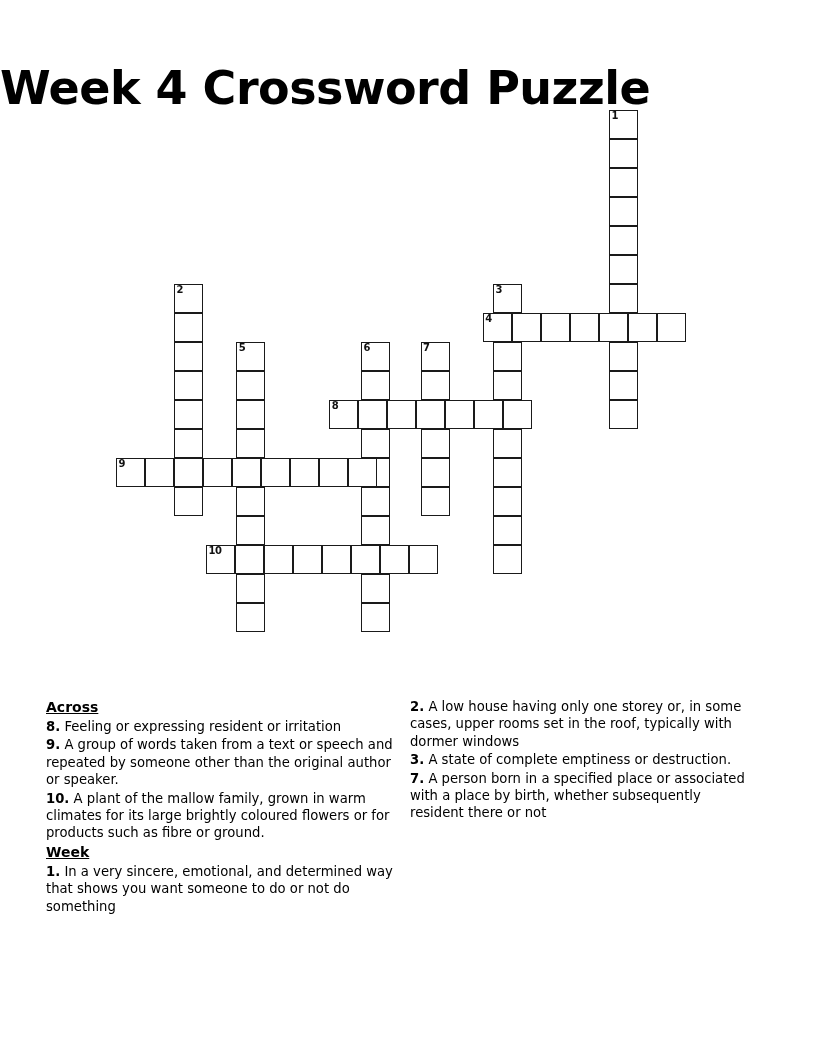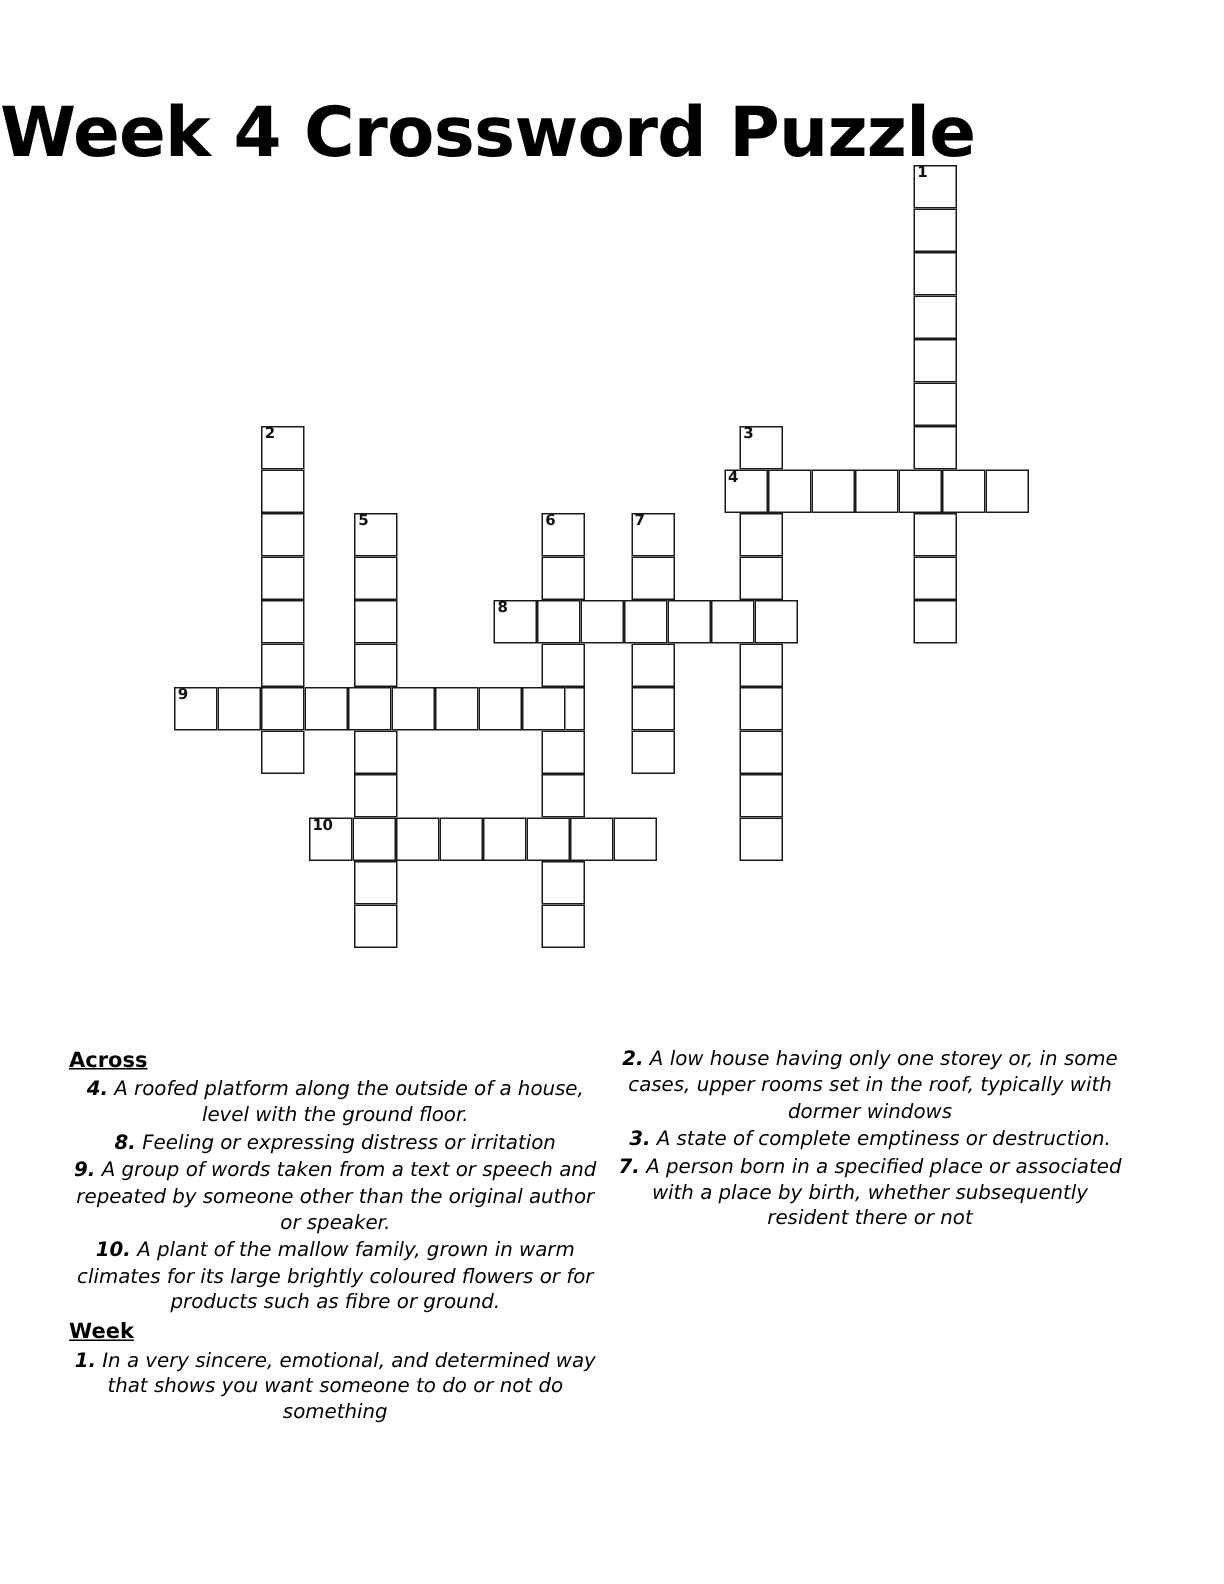--- a/index.html
+++ b/index.html
@@ -67,22 +67,21 @@
     font-weight:700;
     text-decoration:underline;
     font-size:14px;
     line-height:19px;
     margin:0 0 1px 0;
     display:block;
   }
   .clue {
     display:block;
     margin:0 0 1px 0;
-    text-align:center;
-    font-style:italic;
+    text-align:left;
   }
   .clue .cnum {
     font-weight:700;
   }
 </style>
 </head>
 <body>
 
 <div id="page">
 
@@ -194,22 +193,21 @@
       <div class="cell" style="left: 350.9px; top: 545px;"></div>
       <div class="cell" style="left: 379.9px; top: 545px;"></div>
       <div class="cell" style="left: 408.9px; top: 545px;"></div>
     </div>
 
   <div id="clues">
 
     <div class="clue-col" id="clue-col-left">
       <span class="section-head">Across</span>
       <div id="across-list">
-          <span class="clue"><span class="cnum">4.</span><span> A roofed platform along the outside of a house, level with the ground floor.</span></span>
-          <span class="clue"><span class="cnum">8.</span><span> Feeling or expressing distress or irritation</span></span>
+          <span class="clue"><span class="cnum">8.</span><span> Feeling or expressing resident or irritation</span></span>
           <span class="clue"><span class="cnum">9.</span><span> A group of words taken from a text or speech and repeated by someone other than the original author or speaker.</span></span>
           <span class="clue"><span class="cnum">10.</span><span> A plant of the mallow family, grown in warm climates for its large brightly coloured flowers or for products such as fibre or ground.</span></span>
         </div>
       <span class="section-head">Week</span>
       <div id="down-left-list">
           <span class="clue"><span class="cnum">1.</span><span> In a very sincere, emotional, and determined way that shows you want someone to do or not do something</span></span>
         </div>
     </div>
 
     <div class="clue-col" id="clue-col-right">

